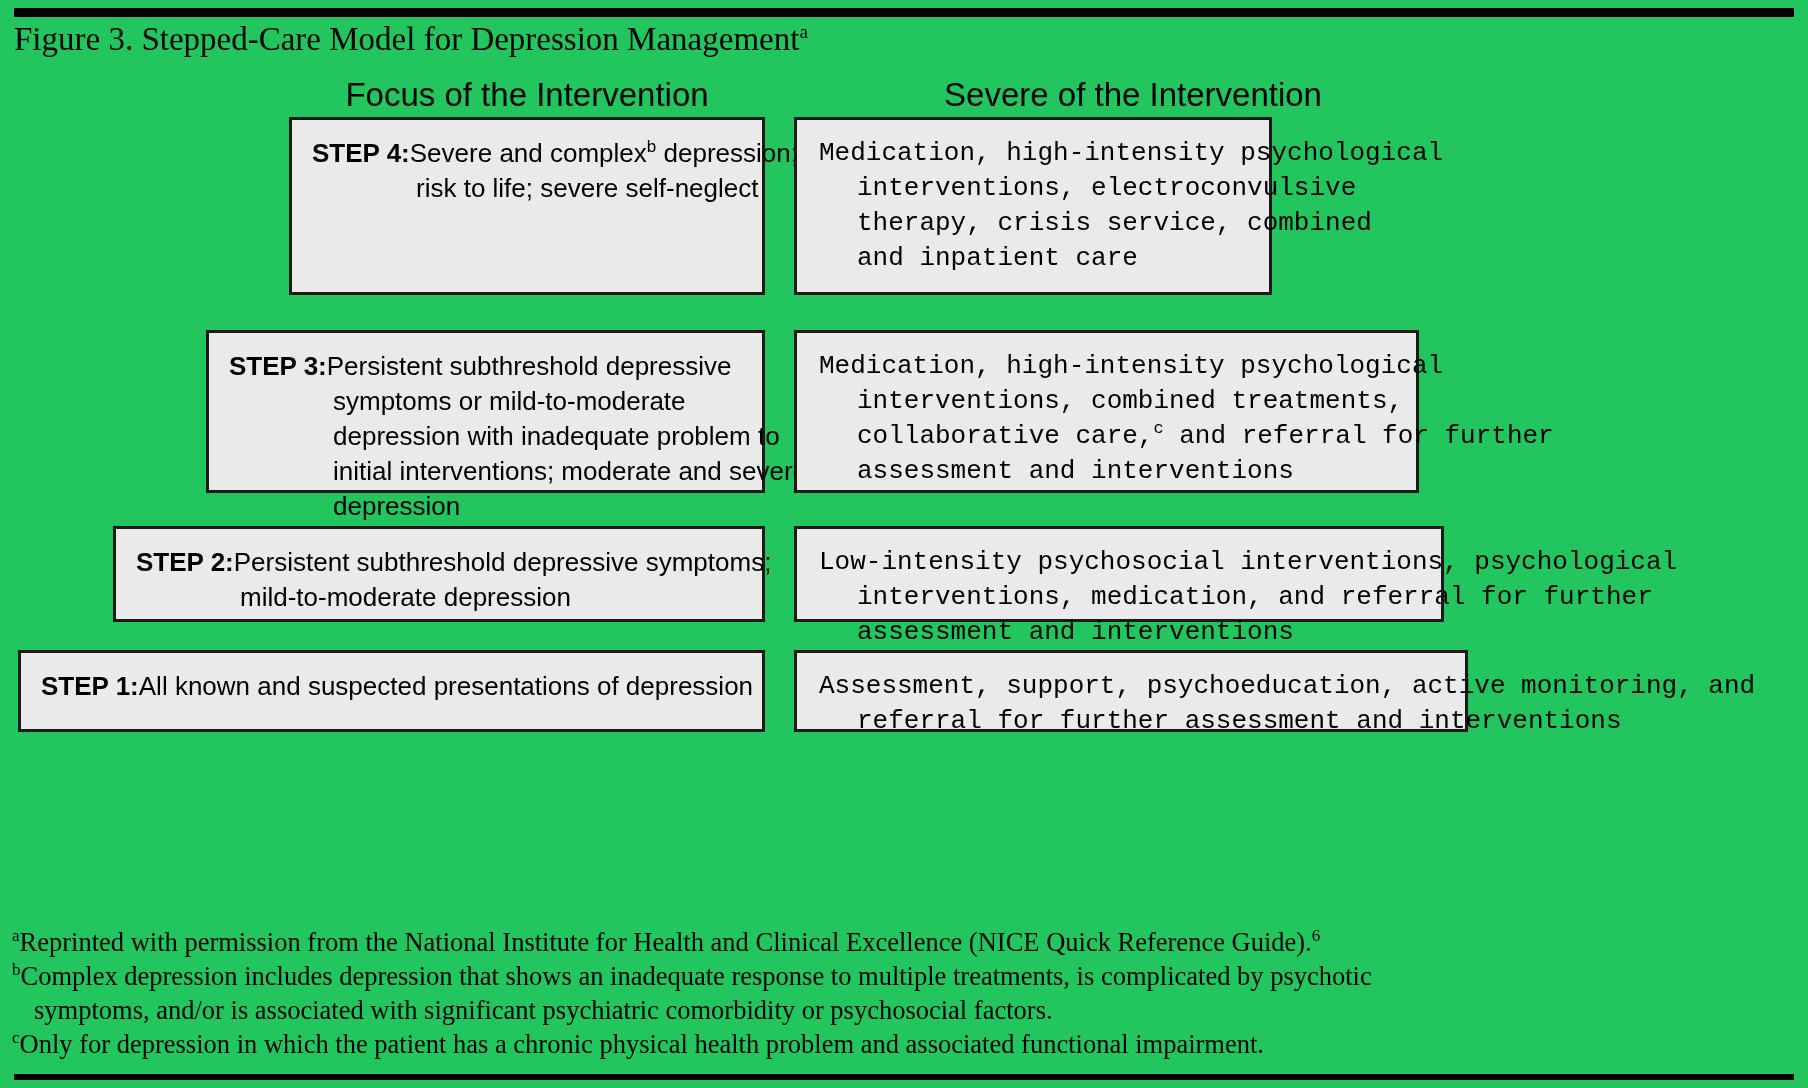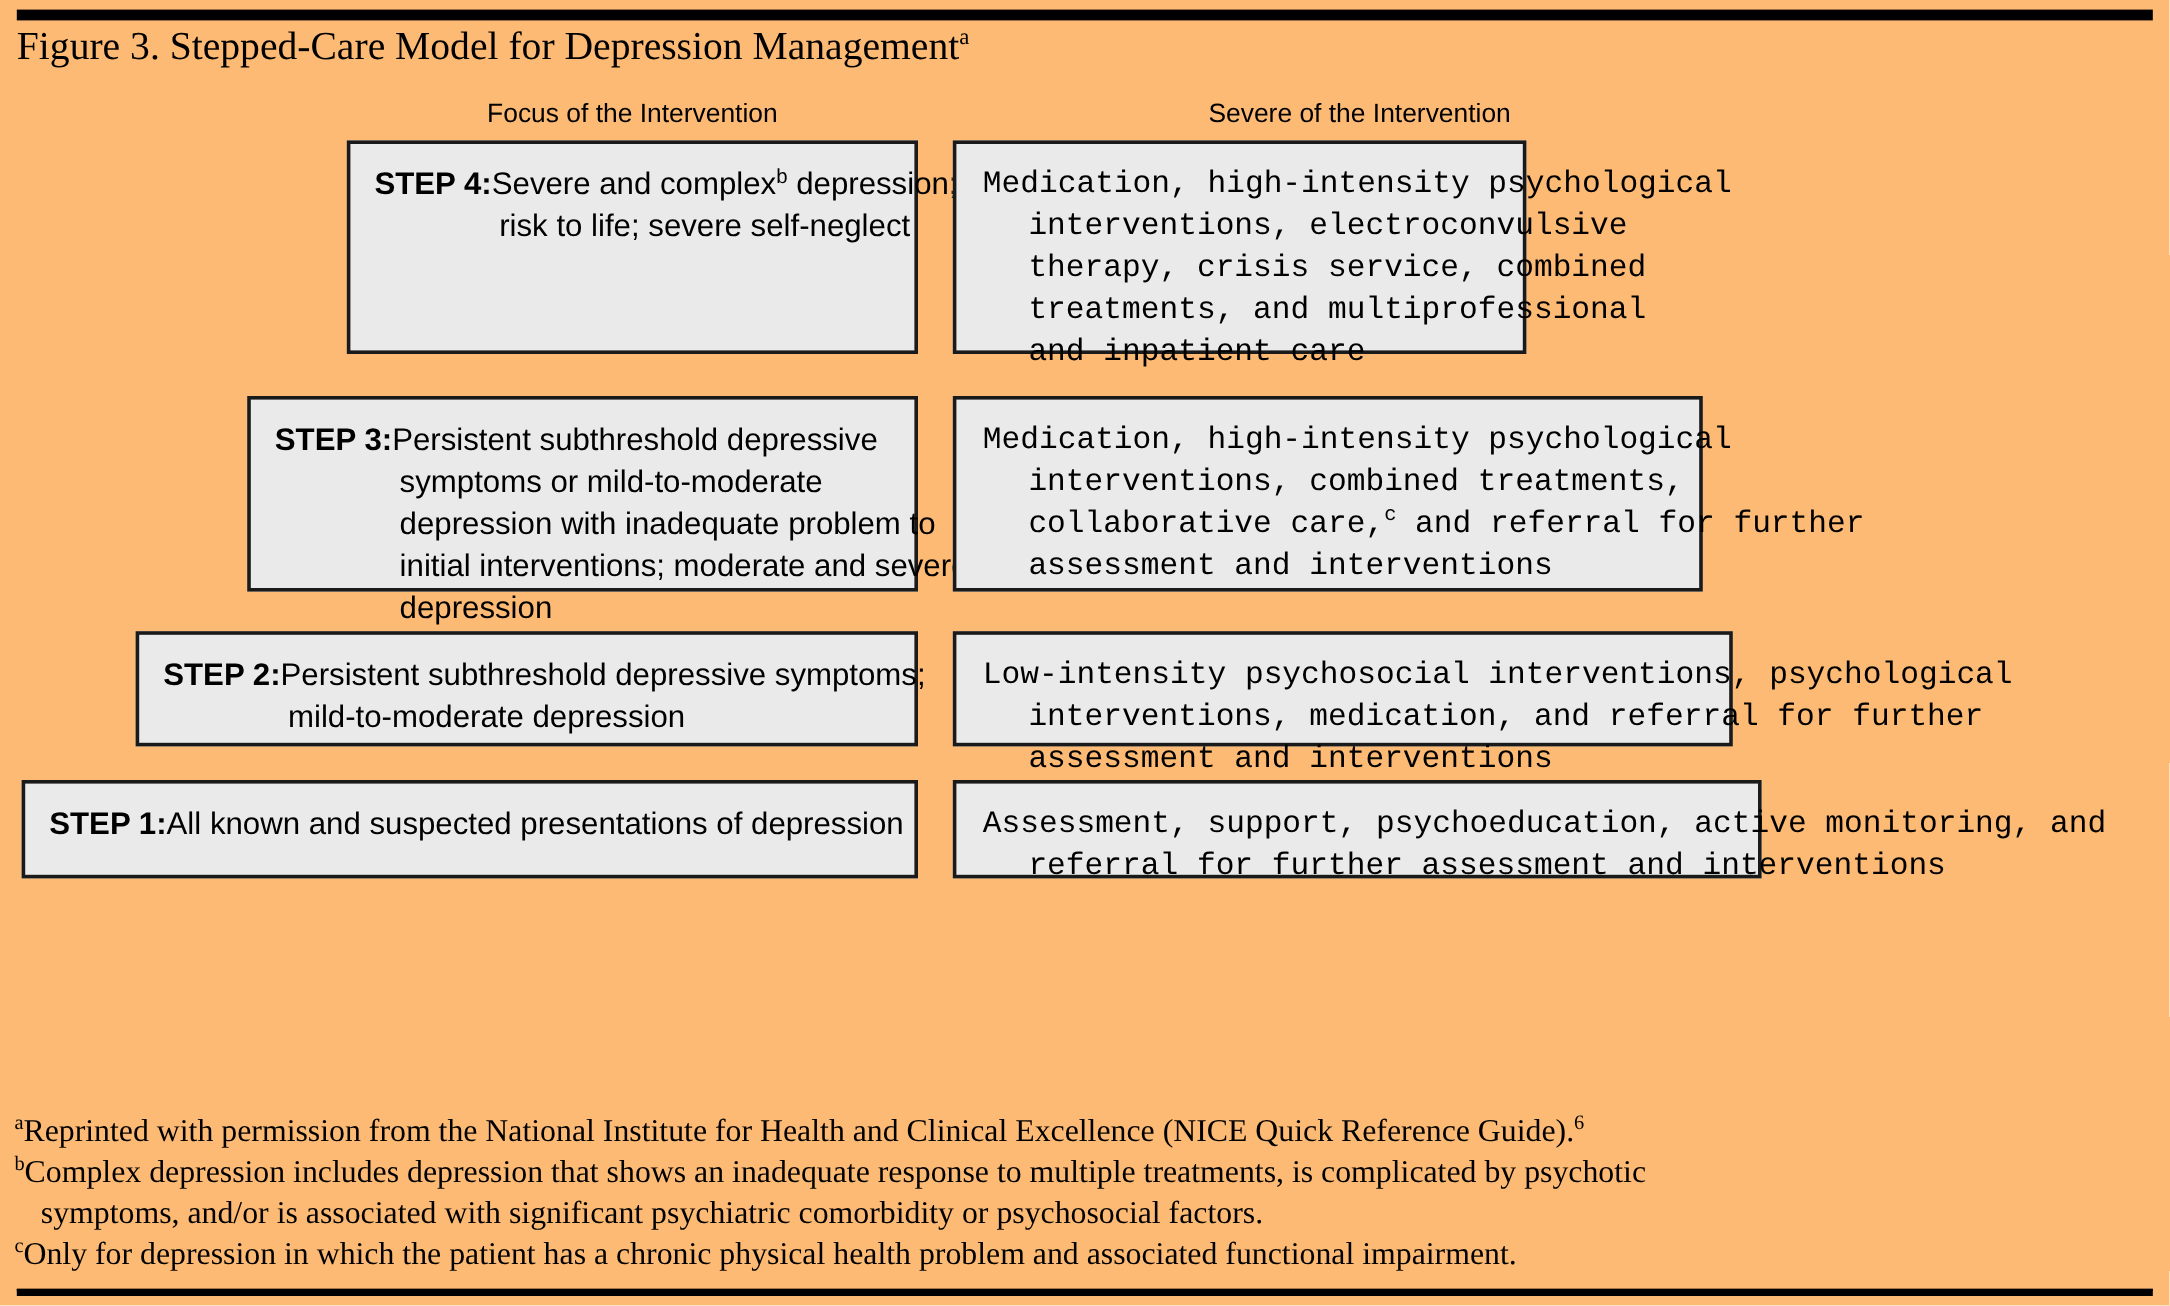--- a/index.html
+++ b/index.html
@@ -5,21 +5,21 @@
 <style>
   html, body {
     margin: 0;
     padding: 0;
     background: #ffffff;
   }
   #figure-root {
     position: relative;
     width: 1808px;
     height: 1088px;
-    background: #fdba74;
+    background: #22c55e;
     overflow: hidden;
     font-family: "Liberation Sans", sans-serif;
     color: #000000;
     box-sizing: border-box;
   }
 
   
   .rule-top {
     position: absolute;
     left: 14px;
@@ -52,21 +52,21 @@
   .fig-title .sup {
     font-size: 19px;
     vertical-align: super;
     line-height: 0;
   }
 
   
   .col-head {
     position: absolute;
     top: 78px;
-    font-size: 22px;
+    font-size: 33px;
     line-height: 34px;
     text-align: center;
     white-space: nowrap;
   }
   #head-focus  { left: 290px; width: 474px; }
   #head-nature { left: 793px; width: 680px; }
 
   
   .step-box {
     position: absolute;
@@ -173,21 +173,20 @@
       <span class="ln"><span class="steplabel">STEP 4:</span><span>Severe and complex</span><span class="sup-sm">b</span><span> depression;</span></span>
       <span class="ln ind-left">risk to life; severe self-neglect</span>
     </div>
   </div>
 
   <div class="step-box" id="box-r4">
     <div class="nature-text">
       <span class="ln">Medication, high-intensity psychological</span>
       <span class="ln ind">interventions, electroconvulsive</span>
       <span class="ln ind">therapy, crisis service, combined</span>
-      <span class="ln ind">treatments, and multiprofessional</span>
       <span class="ln ind">and inpatient care</span>
     </div>
   </div>
 
   <div class="step-box" id="box-l3">
     <div class="step-text hang">
       <span class="ln"><span class="steplabel">STEP 3:</span><span>Persistent subthreshold depressive</span></span>
       <span class="ln ind-left">symptoms or mild-to-moderate</span>
       <span class="ln ind-left">depression with inadequate problem to</span>
       <span class="ln ind-left">initial interventions; moderate and severe</span>

